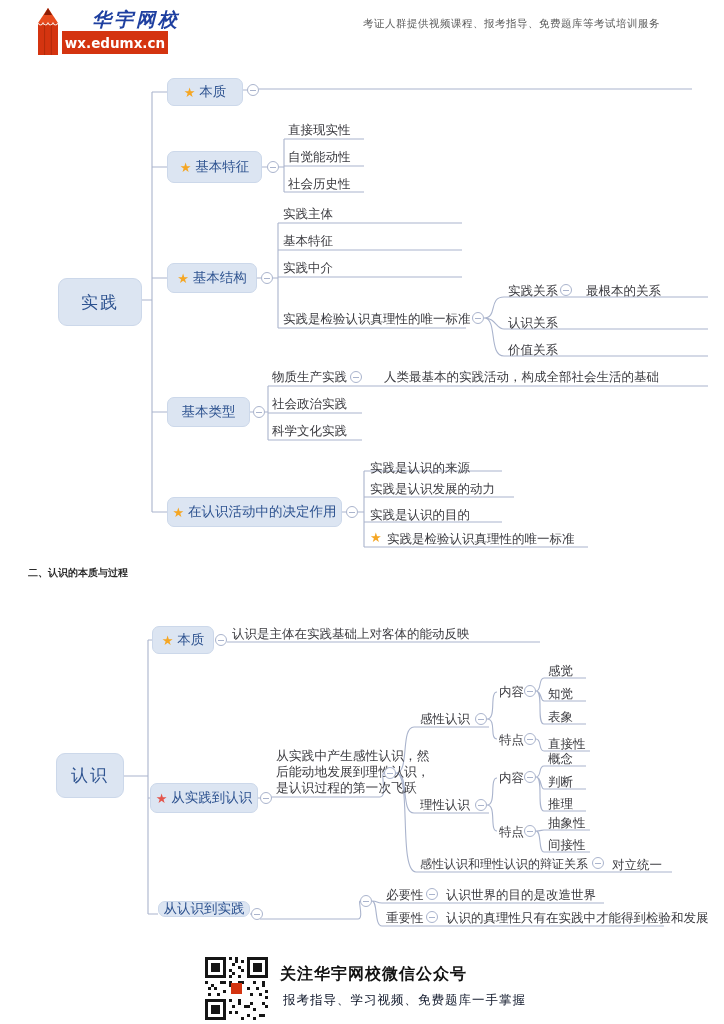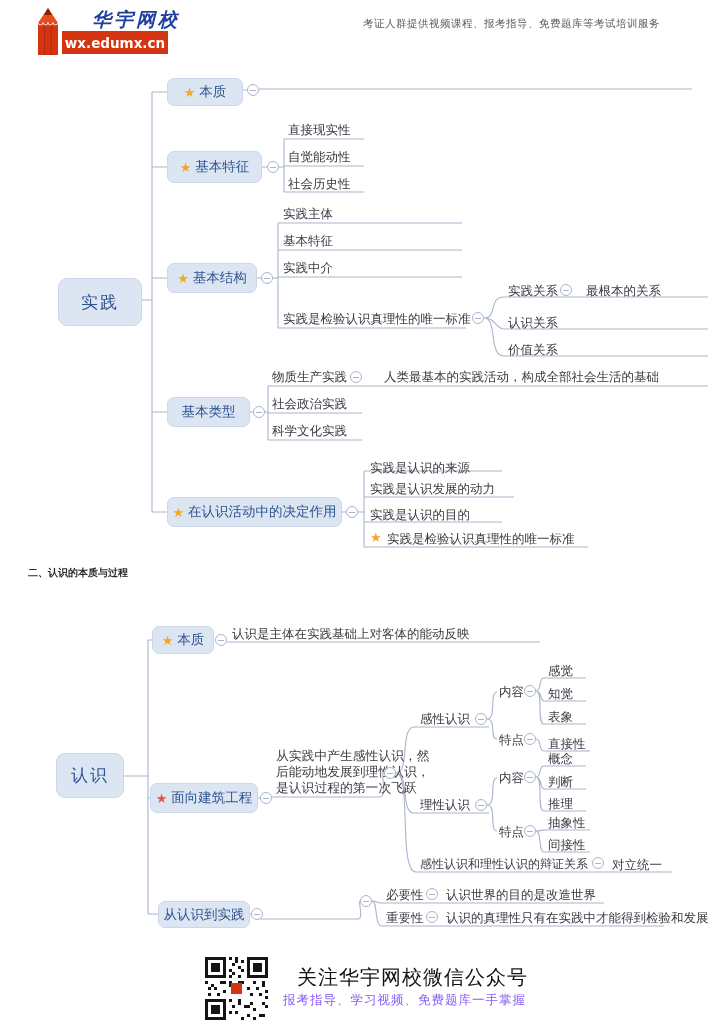--- a/index.html
+++ b/index.html
@@ -30,22 +30,22 @@
   .note { position:absolute; font-size:12.8px; color:#3b3b40; line-height:16.2px;
     word-break:break-all; line-break:anywhere; }
   .tg { position:absolute; width:12px; height:12px; border:1px solid #aab4cd; border-radius:50%;
     background:#fff; box-sizing:border-box; }
   .tg::before { content:""; position:absolute; left:2px; right:2px; top:4.5px; height:1px; background:#aab4cd; }
 
   .section-title { position:absolute; left:28px; top:566px; font-size:10px; font-weight:bold; color:#2b2b2b; }
 
   
   .qr { position:absolute; left:205px; top:957px; width:63px; height:63px; }
-  .follow-title { position:absolute; left:297px; top:964px; font-size:20px; font-weight:normal; color:#111; letter-spacing:1px; }
-  .follow-sub { position:absolute; left:283px; top:992px; font-size:12.5px; color:#8b5cf6; letter-spacing:1px; }
+  .follow-title { position:absolute; left:280px; top:964px; font-size:16px; font-weight:bold; color:#111; letter-spacing:1px; }
+  .follow-sub { position:absolute; left:283px; top:992px; font-size:12.5px; color:#0f172a; letter-spacing:1px; }
 </style>
 </head>
 <body>
 
 <div id="page">
 
   <svg style="position:absolute;left:35px;top:8px" width="26" height="47" viewBox="0 0 26 47">
     <polygon points="13,0 3,15 23,15" fill="#e84b1e"></polygon>
     <polygon points="13,0 9,7 17,7" fill="#8c1d05"></polygon>
     <rect x="3" y="15" width="20" height="32" fill="#d43410"></rect>
@@ -142,21 +142,21 @@
   </div>
 
   <div class="node" style="left:152px;top:626px;width:62px;height:28px">
     <span class="star">★</span>
     <span>本质</span>
   </div>
   <span class="lf" style="left:232px;top:626px">认识是主体在实践基础上对客体的能动反映</span>
 
   <div class="node" style="left:150px;top:783px;width:108px;height:30px">
     <span class="star red">★</span>
-    <span>面向建筑工程</span>
+    <span>从实践到认识</span>
   </div>
   <div class="note" style="left:276px;top:748px;width:160px">从实践中产生感性认识，然后能动地发展到理性认识，是认识过程的第一次飞跃</div>
 
   <span class="lf" style="left:420px;top:711px">感性认识</span>
   <span class="lf" style="left:499px;top:684px">内容</span>
   <span class="lf" style="left:548px;top:663px">感觉</span>
   <span class="lf" style="left:548px;top:686px">知觉</span>
   <span class="lf" style="left:548px;top:709px">表象</span>
   <span class="lf" style="left:499px;top:732px">特点</span>
   <span class="lf" style="left:548px;top:736px">直接性</span>
@@ -166,21 +166,21 @@
   <span class="lf" style="left:548px;top:751px">概念</span>
   <span class="lf" style="left:548px;top:774px">判断</span>
   <span class="lf" style="left:548px;top:796px">推理</span>
   <span class="lf" style="left:499px;top:824px">特点</span>
   <span class="lf" style="left:548px;top:815px">抽象性</span>
   <span class="lf" style="left:548px;top:837px">间接性</span>
 
   <span class="lf sm" style="left:420px;top:857px">感性认识和理性认识的辩证关系</span>
   <span class="lf" style="left:612px;top:857px">对立统一</span>
 
-  <div class="node" style="left:158px;top:901px;width:92px;height:27px">
+  <div class="node" style="left:158px;top:901px;width:92px;height:16px">
     <span>从认识到实践</span>
   </div>
   <span class="lf" style="left:386px;top:887px">必要性</span>
   <span class="lf" style="left:446px;top:887px">认识世界的目的是改造世界</span>
   <span class="lf" style="left:386px;top:910px">重要性</span>
   <span class="lf" style="left:446px;top:910px">认识的真理性只有在实践中才能得到检验和发展</span>
 
   <span class="tg" style="left:247px;top:84px"></span>
   <span class="tg" style="left:267px;top:161px"></span>
   <span class="tg" style="left:261px;top:272px"></span>

